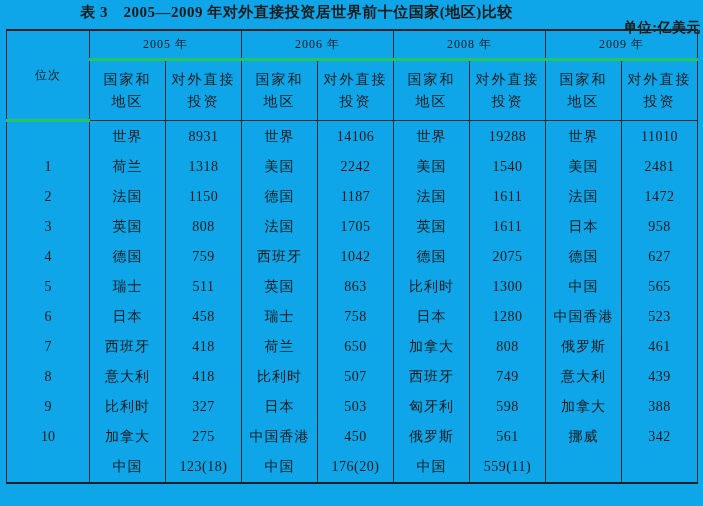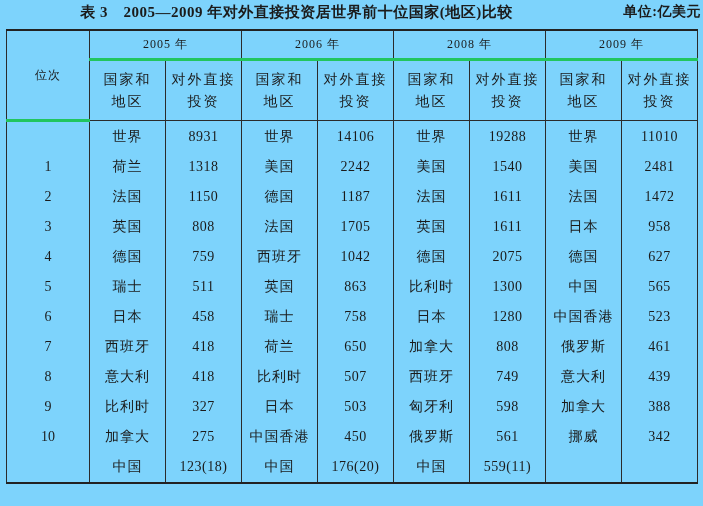--- a/index.html
+++ b/index.html
@@ -1,27 +1,27 @@
 <!DOCTYPE html>
 <html><head>
 <meta charset="utf-8">
 <style>
   html,body { margin:0; padding:0; background:#e8e8e6; }
   .page {
     position:relative; width:703px; height:506px; overflow:hidden;
-    background:#7dd3fc; color:#1b1b1b;
+    background:#0ea5e9; color:#1b1b1b;
     font-family:"Liberation Serif","DejaVu Serif",serif;
   }
   .title-row { position:absolute; top:3px; left:0; width:703px; height:24px; }
   .doc-title {
     position:absolute; left:0; right:110px; text-align:center;
     font-size:15px; font-weight:bold; letter-spacing:0.5px; white-space:nowrap;
   }
   .unit-label {
-    position:absolute; right:2px; top:0; font-size:14px; font-weight:bold; letter-spacing:0.5px;text-align:right;
+    position:absolute; right:2px; top:16px; font-size:14px; font-weight:bold; letter-spacing:0.5px;text-align:right;
   }
   table.main {
     position:absolute; top:29px; left:6px; width:691px;
     border-collapse:collapse; table-layout:fixed;
     border:1.5px solid #2b2b2b; border-top:2.5px solid #222; border-bottom:2.5px solid #222;
   }
   table.main th, table.main td {
     border-left:1px solid #2b2b2b; padding:0; margin:0;
     text-align:center; vertical-align:middle; font-weight:normal;
     overflow:hidden; white-space:nowrap;

